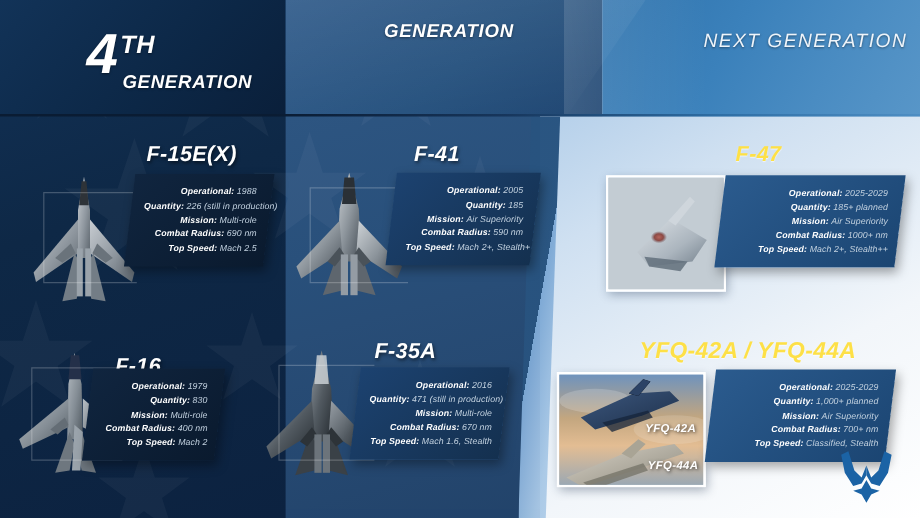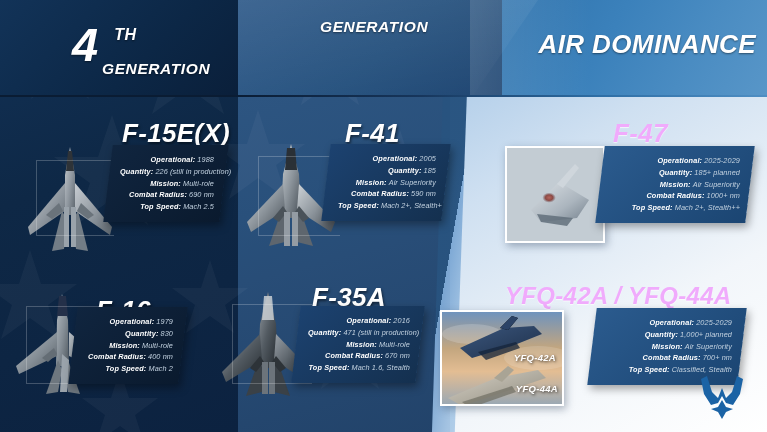--- a/index.html
+++ b/index.html
@@ -39,37 +39,37 @@
      background:linear-gradient(170deg,rgba(255,255,255,.09),rgba(255,255,255,0));
      clip-path:polygon(0 0,100% 0,78% 100%,0 100%);}
   .hd-sheen{position:absolute;left:470px;top:0;width:120px;height:97px;
      background:linear-gradient(90deg,rgba(255,255,255,.13),rgba(255,255,255,0));}
   .hd-rule {position:absolute; left:0; top:95px; width:767px; height:3px;
      background:linear-gradient(90deg,#0a1c33 0%,#0a1c33 30%,#17365c 55%,#2e6ea5 78%,#4e8ec3 100%);}
 
   .hd-block {position:absolute; color:#fff; font-style:italic; text-shadow:0 1px 2px rgba(0,0,0,.45);}
   .gen-num {font-size:47px; font-weight:700; letter-spacing:-1px; line-height:.9;
      display:inline-block; vertical-align:top;}
-  .gen-ord {font-size:16px; font-weight:700; display:inline-block;
-     vertical-align:top; margin-left:17px; margin-top:2px; letter-spacing:.5px;}
+  .gen-ord {font-size:21px; font-weight:700; display:inline-block;
+     vertical-align:top; margin-left:3px; margin-top:2px; letter-spacing:.5px;}
   .gen-word {font-size:15.5px; font-weight:700; letter-spacing:.6px; margin-top:-6px;
      padding-left:30px;}
 
   #hdr-4 {left:72px; top:24px;}
   #hdr-5 {left:290px; top:24px;}
   #hdr-ng {left:516px; top:26px; text-align:right; width:240px;}
   .ng-small {font-size:16px; font-weight:400; letter-spacing:1.2px; color:#eef4fa;}
   .ng-big {font-size:26px; font-weight:700; letter-spacing:.4px; margin-top:3px; color:#fff;}
 
   
   .card {position:absolute;}
   .card-title {position:absolute; color:#fff; font-style:italic; font-weight:700;
-     font-size:26px; letter-spacing:.3px; text-shadow:1px 2px 3px rgba(0,0,0,.55);
+     font-size:18px; letter-spacing:.3px; text-shadow:1px 2px 3px rgba(0,0,0,.55);
      white-space:nowrap;}
-  .card-title.dark {color:#f0abfc; text-shadow:0 1px 1px rgba(255,255,255,.7);}
+  .card-title.dark {color:#fde047; text-shadow:0 1px 1px rgba(255,255,255,.7);}
 
   .specbox {position:absolute; padding:9px 10px 9px 12px;
      transform:skewX(-7deg);
      box-shadow:3px 4px 9px rgba(0,0,0,.35);}
   .specbox > .inner {transform:skewX(7deg);}
   .sp-dark {background:linear-gradient(135deg,#10253f 0%,#0a1a2e 100%);}
   .sp-mid  {background:linear-gradient(135deg,#1c4270 0%,#14304f 100%);}
   .sp-blue {background:linear-gradient(135deg,#2a5party 0%,#1b4572 100%);
             background:linear-gradient(135deg,#2b5b8e 0%,#1b4572 100%);}
 
@@ -136,21 +136,21 @@
         <span class="gen-num">4</span><span class="gen-ord">TH</span>
       </div>
       <div class="gen-word">GENERATION</div>
     </div>
 
     <div class="hd-block" id="hdr-5">
       <div class="gen-word">GENERATION</div>
     </div>
 
     <div class="hd-block" id="hdr-ng">
-      <div class="ng-big">AIR DOMINANCE</div>
+      <div class="ng-small">NEXT GENERATION</div>
     </div>
 
     <div class="hd-rule"></div>
   </div>
 
   <div class="card">
     <div class="jet" style="left:22px; top:145px;">
       <svg width="96" height="110" viewBox="0 0 96 110">
         <defs>
             <linearGradient id="g15" x1="0" y1="0" x2="1" y2="1">
@@ -315,22 +315,22 @@
         <div class="spec-row"><span class="sp-l">Operational:</span> <span class="sp-v">2025-2029</span></div>
         <div class="spec-row"><span class="sp-l">Quantity:</span> <span class="sp-v">185+ planned</span></div>
         <div class="spec-row"><span class="sp-l">Mission:</span> <span class="sp-v">Air Superiority</span></div>
         <div class="spec-row"><span class="sp-l">Combat Radius:</span> <span class="sp-v">1000+ nm</span></div>
         <div class="spec-row"><span class="sp-l">Top Speed:</span> <span class="sp-v">Mach 2+, Stealth++</span></div>
       </div>
     </div>
   </div>
 
   <div class="card">
-    <div class="card-title dark" style="left:505px; top:282px; font-size:24px;">YFQ-42A / YFQ-44A</div>
-    <div class="photo photo-yfq" style="left:440px; top:310px; width:124px; height:96px;">
+    <div class="card-title dark" style="left:533px; top:282px; font-size:19px;">YFQ-42A / YFQ-44A</div>
+    <div class="photo photo-yfq" style="left:464px; top:310px; width:124px; height:96px;">
       <svg width="124" height="96" viewBox="0 0 124 96">
         <defs>
           <linearGradient id="sky" x1="0" y1="0" x2="0" y2="1">
             <stop offset="0%" stop-color="#6f93bd"></stop>
               <stop offset="38%" stop-color="#c3a67f"></stop>
             <stop offset="62%" stop-color="#e3bd93"></stop>
               <stop offset="100%" stop-color="#93a6b7"></stop>
           </linearGradient>
           <linearGradient id="d42" x1="0" y1="0" x2="1" y2="1">
             <stop offset="0%" stop-color="#3c577e"></stop>

